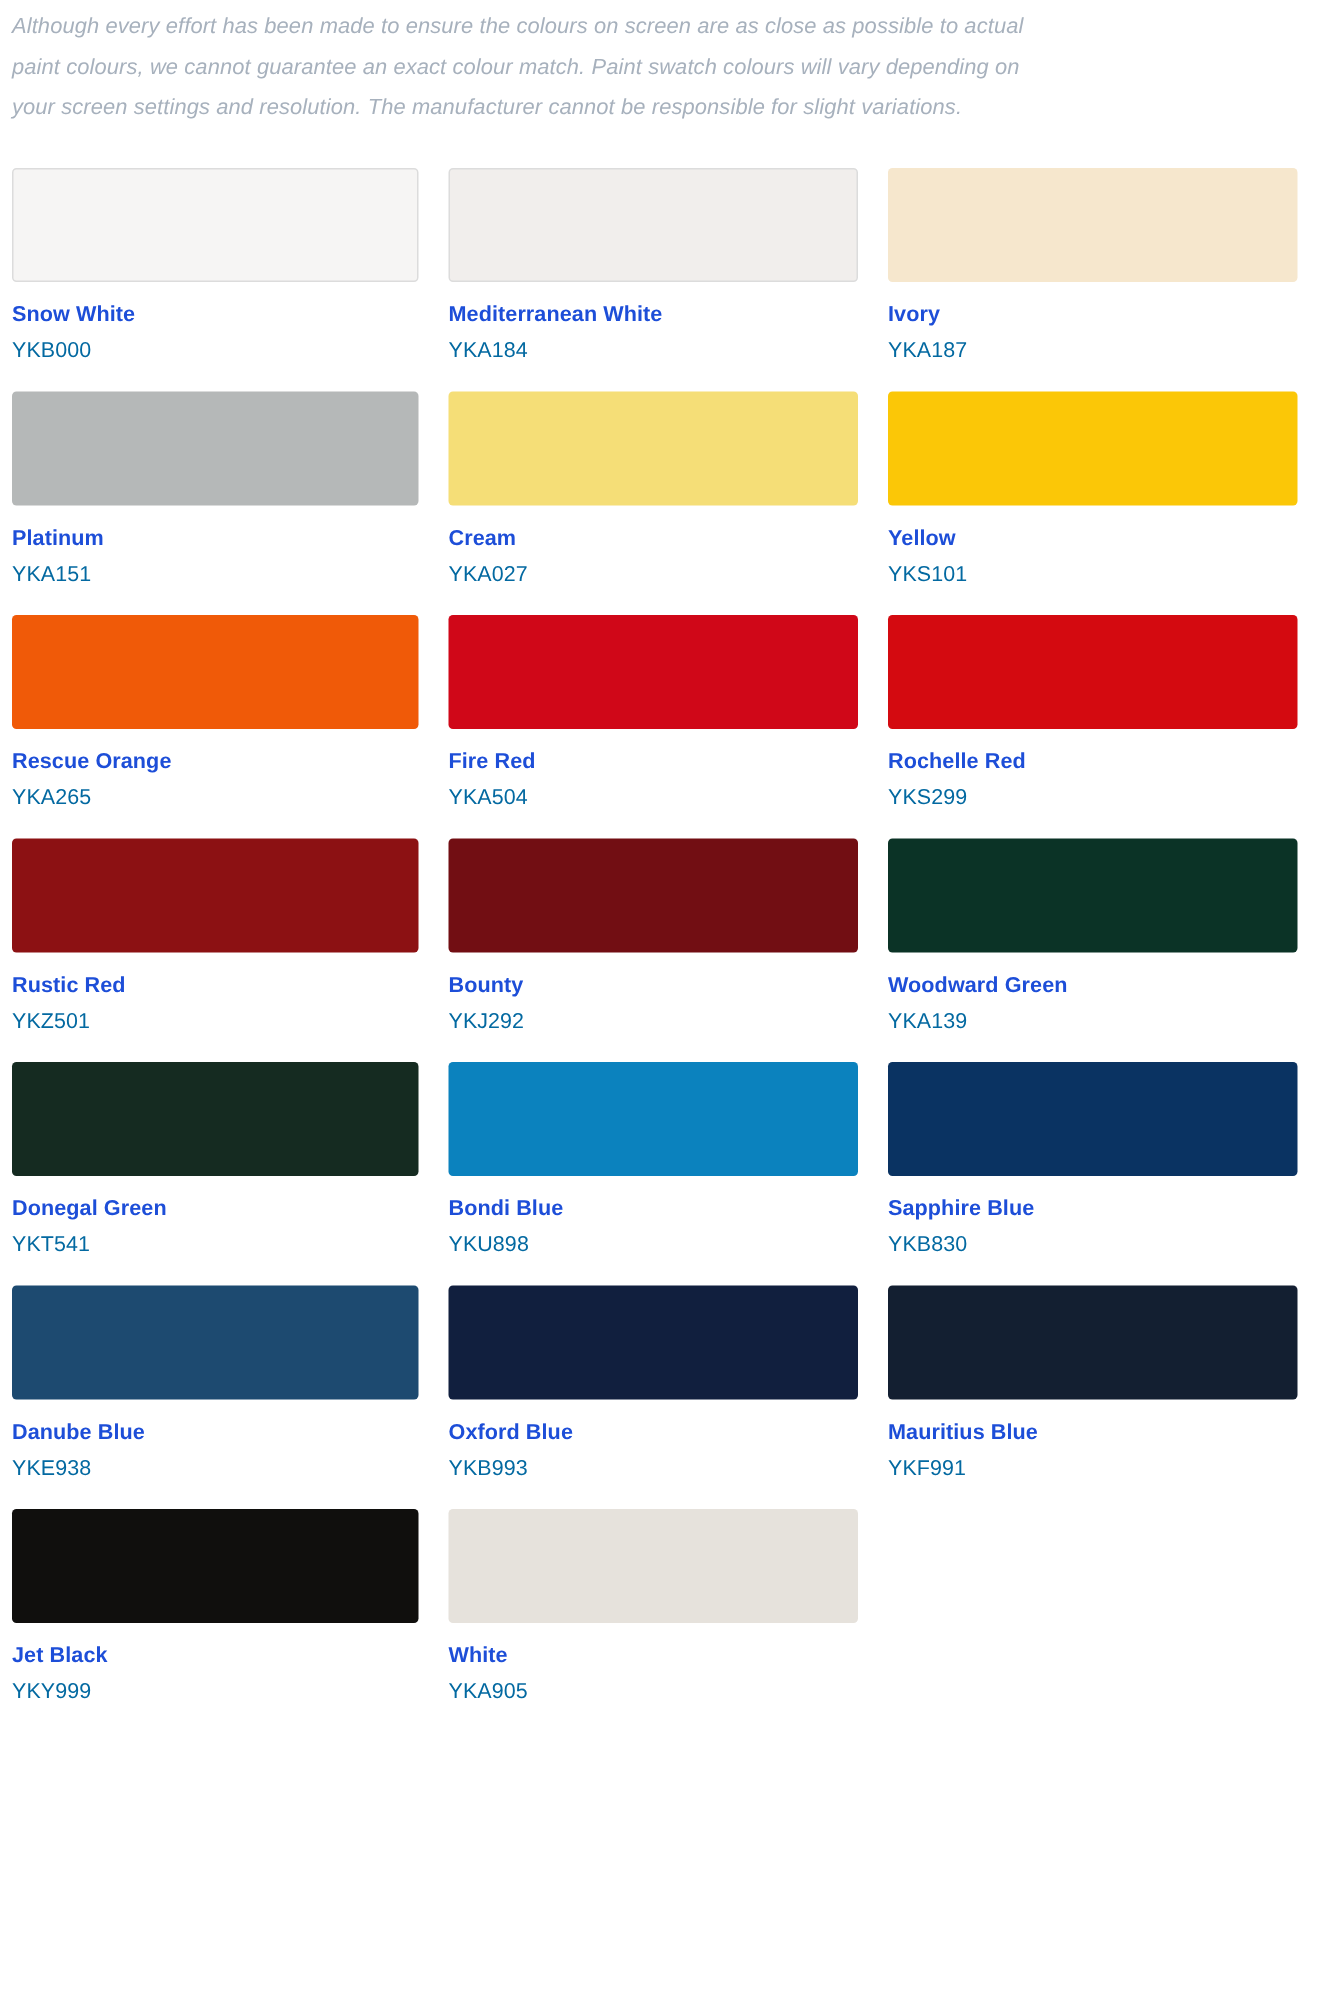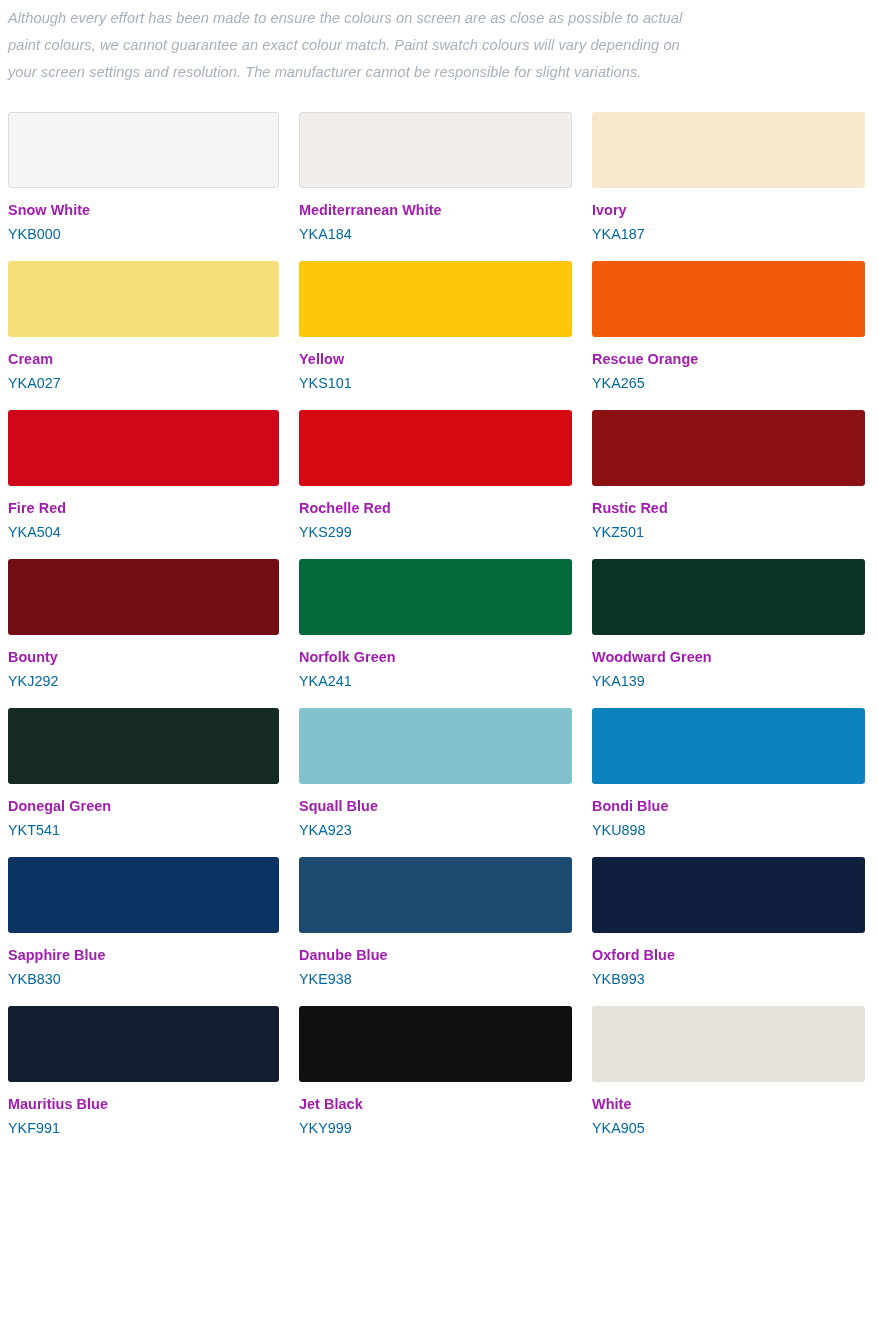--- a/index.html
+++ b/index.html
@@ -50,21 +50,21 @@
     width: 100%;
     border-radius: 3px;
   }
   .swatch-chip.bordered {
     border: 1px solid #dcdcdc;
   }
 
   .swatch-name {
     font-size: 14.4px;
     font-weight: bold;
-    color: #a21caf;
+    color: #1d4ed8;
     margin-top: 14px;
     line-height: 17px;
     letter-spacing: 0.004em;
   }
 
   .swatch-code {
     font-size: 14.3px;
     font-weight: normal;
     color: #0369a1;
     margin-top: 7px;
@@ -89,20 +89,25 @@
         <div class="swatch-chip bordered" style="background: rgb(241, 238, 236);"></div>
         <div class="swatch-name">Mediterranean White</div>
         <div class="swatch-code">YKA184</div>
       </div>
       <div class="swatch-card">
         <div class="swatch-chip" style="background: rgb(246, 231, 205);"></div>
         <div class="swatch-name">Ivory</div>
         <div class="swatch-code">YKA187</div>
       </div>
       <div class="swatch-card">
+        <div class="swatch-chip" style="background: rgb(181, 184, 184);"></div>
+        <div class="swatch-name">Platinum</div>
+        <div class="swatch-code">YKA151</div>
+      </div>
+      <div class="swatch-card">
         <div class="swatch-chip" style="background: rgb(245, 222, 119);"></div>
         <div class="swatch-name">Cream</div>
         <div class="swatch-code">YKA027</div>
       </div>
       <div class="swatch-card">
         <div class="swatch-chip" style="background: rgb(251, 199, 7);"></div>
         <div class="swatch-name">Yellow</div>
         <div class="swatch-code">YKS101</div>
       </div>
       <div class="swatch-card">
@@ -124,38 +129,28 @@
         <div class="swatch-chip" style="background: rgb(140, 17, 19);"></div>
         <div class="swatch-name">Rustic Red</div>
         <div class="swatch-code">YKZ501</div>
       </div>
       <div class="swatch-card">
         <div class="swatch-chip" style="background: rgb(114, 14, 19);"></div>
         <div class="swatch-name">Bounty</div>
         <div class="swatch-code">YKJ292</div>
       </div>
       <div class="swatch-card">
-        <div class="swatch-chip" style="background: rgb(4, 106, 60);"></div>
-        <div class="swatch-name">Norfolk Green</div>
-        <div class="swatch-code">YKA241</div>
-      </div>
-      <div class="swatch-card">
         <div class="swatch-chip" style="background: rgb(11, 51, 38);"></div>
         <div class="swatch-name">Woodward Green</div>
         <div class="swatch-code">YKA139</div>
       </div>
       <div class="swatch-card">
         <div class="swatch-chip" style="background: rgb(21, 43, 33);"></div>
         <div class="swatch-name">Donegal Green</div>
         <div class="swatch-code">YKT541</div>
-      </div>
-      <div class="swatch-card">
-        <div class="swatch-chip" style="background: rgb(129, 194, 207);"></div>
-        <div class="swatch-name">Squall Blue</div>
-        <div class="swatch-code">YKA923</div>
       </div>
       <div class="swatch-card">
         <div class="swatch-chip" style="background: rgb(11, 130, 190);"></div>
         <div class="swatch-name">Bondi Blue</div>
         <div class="swatch-code">YKU898</div>
       </div>
       <div class="swatch-card">
         <div class="swatch-chip" style="background: rgb(10, 51, 98);"></div>
         <div class="swatch-name">Sapphire Blue</div>
         <div class="swatch-code">YKB830</div>

